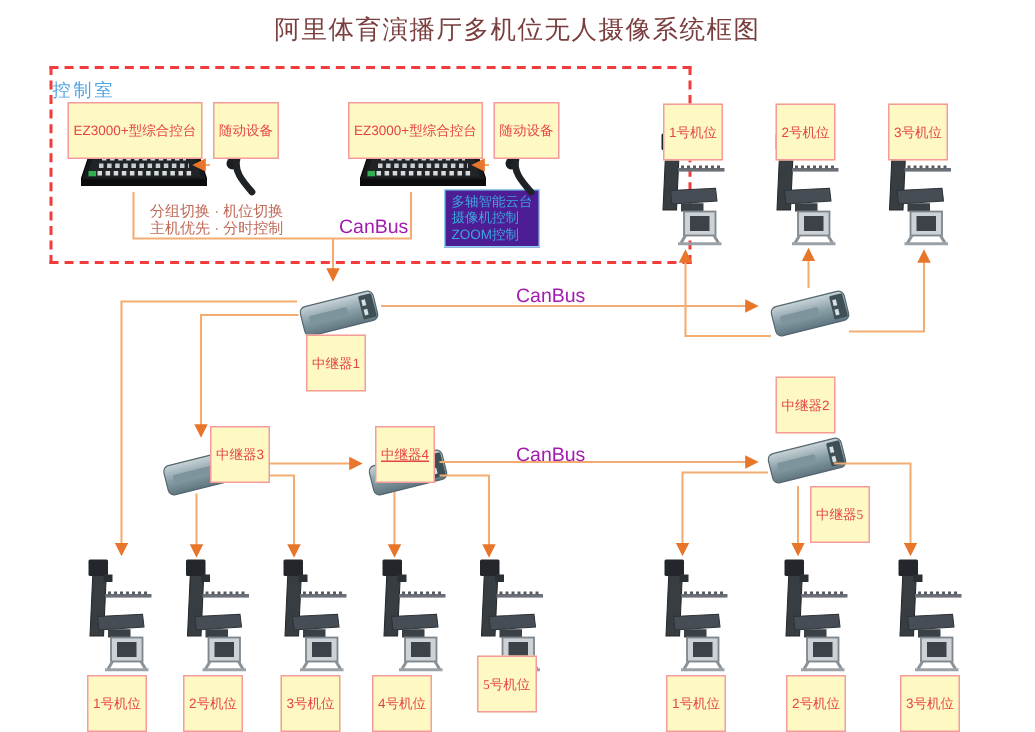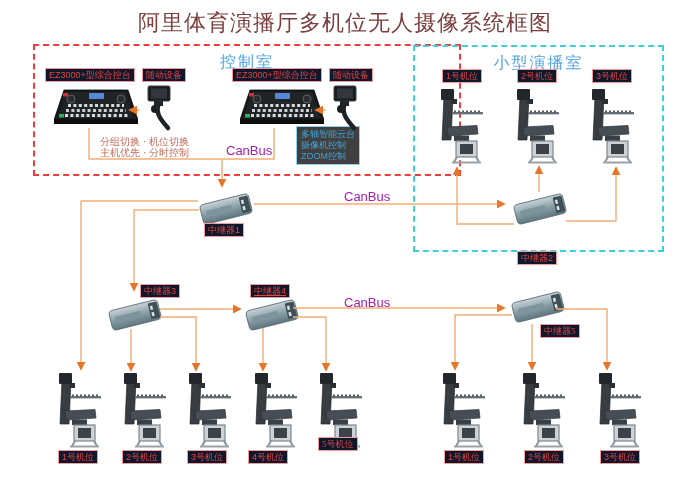--- a/index.html
+++ b/index.html
@@ -1,28 +1,28 @@
 <!DOCTYPE html>
 <html><head>
 <meta charset="utf-8">
 <style>
   html,body{margin:0;padding:0;background:#ffffff;}
   #canvas{position:relative;width:690px;height:488px;background:#fff;overflow:hidden;
           font-family:"Liberation Sans","DejaVu Sans",sans-serif;}
   #page-title{position:absolute;left:0;right:0;top:8px;text-align:center;
-              font-size:22px;letter-spacing:1px;color:#7a3e3e;}
+              font-size:17px;letter-spacing:1px;color:#7a3e3e;}
   .room{position:absolute;border:2px dashed;background:transparent;}
-  .room-title{position:absolute;left:0;right:0;top:6px;text-align:center;
-              font-size:16px;letter-spacing:2px;color:#4da3e4;white-space:nowrap;}
+  .room-title{position:absolute;left:0;right:0;top:6px;text-align:left;
+              font-size:12px;letter-spacing:2px;color:#4da3e4;white-space:nowrap;}
   .tag{position:absolute;font-size:9px;line-height:12px;color:#e54444;border:1px solid #f59b9b;
-       background:#0f172a;padding:0 3px;white-space:nowrap;z-index:5;}
+       background:#fef9c3;padding:12px 3px;white-space:nowrap;z-index:5;}
   .canbus{position:absolute;font-size:13px;color:#a21caf;white-space:nowrap;z-index:4;}
   .notes{position:absolute;font-size:10px;line-height:11px;color:#c06a58;white-space:nowrap;}
   .ctrlbox{position:absolute;font-size:9px;line-height:11px;color:#3da4dc;border:1px solid #8fd0ec;
-           background:#404040;padding:2px 4px;white-space:nowrap;}
+           background:#4c1d95;padding:2px 4px;white-space:nowrap;}
   #wires{position:absolute;left:0;top:0;z-index:3;pointer-events:none;}
   .wire{stroke:#f3ad72;stroke-width:1.4;fill:none;}
   .dev{position:absolute;z-index:2;}
 </style>
 </head>
 <body>
 
 <svg width="0" height="0" style="position:absolute">
   <defs>
     <linearGradient id="repg" x1="0" y1="0" x2="0" y2="1">
@@ -115,23 +115,20 @@
 
   <div class="canbus" style="left:226px;top:143px;">CanBus</div>
   <div class="canbus" style="left:344px;top:189px;">CanBus</div>
   <div class="canbus" style="left:344px;top:295px;">CanBus</div>
 
   <svg class="dev" style="left:196px;top:190px;" width="60" height="38">
       <use href="#sym-repeater"></use>
     </svg>
   <div class="tag" style="left:204px;top:223px;">中继器1</div>
 
-  <div class="room" style="left:413px;top:45px;width:247px;height:203px;border-color:#3ecfdb;">
-    <div class="room-title">小型演播室</div>
-  </div>
   <div class="tag" style="left:442px;top:69px;">1号机位</div>
   <div class="tag" style="left:517px;top:69px;">2号机位</div>
   <div class="tag" style="left:592px;top:69px;">3号机位</div>
   <svg class="dev" style="left:430px;top:88px;" width="58" height="76">
       <use href="#sym-robot"></use>
     </svg>
   <svg class="dev" style="left:506px;top:88px;" width="58" height="76">
       <use href="#sym-robot"></use>
     </svg>
   <svg class="dev" style="left:581px;top:88px;" width="58" height="76">

